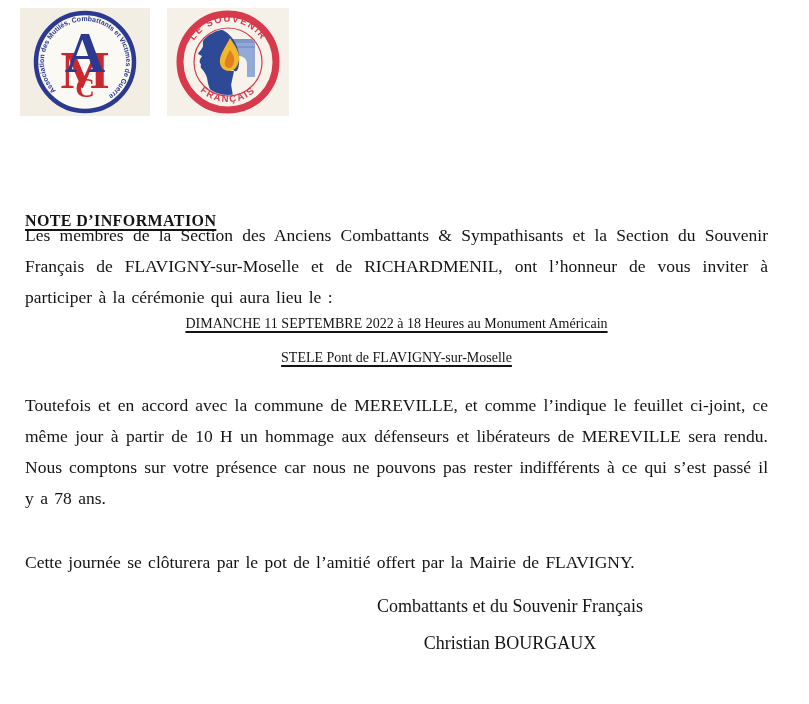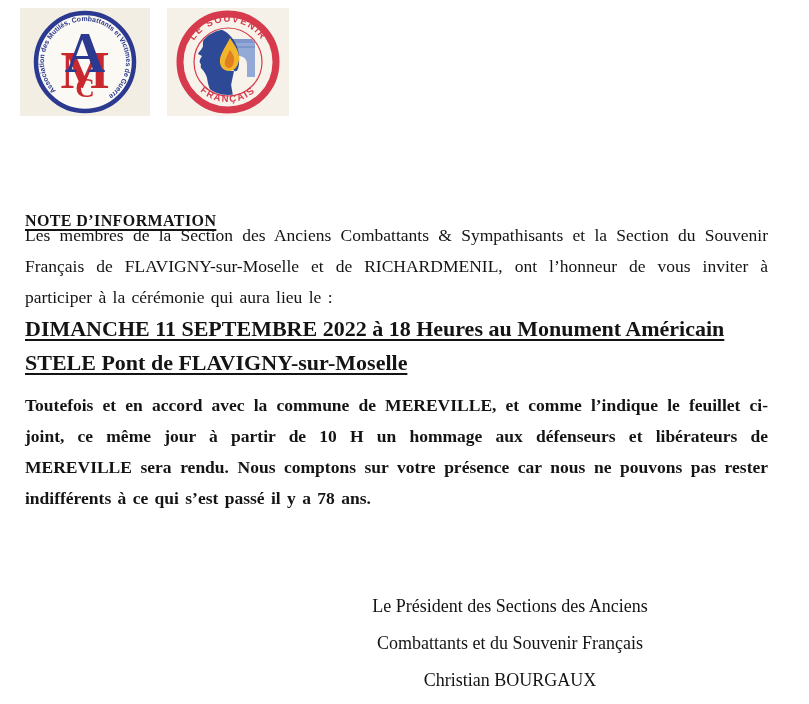--- a/index.html
+++ b/index.html
@@ -37,28 +37,29 @@
   }
   .para {
     position: absolute;
     left: 25px; width: 743px;
     font-size: 17.5px;
     line-height: 31px;
     text-align: justify;
     word-spacing: 2px;
   }
   .p1 { top: 220px; }
-  .p2 { top: 390px; font-weight: bold; }
+  .p2 { top: 390px; }
   .p3 { top: 509px; text-align: left; }
   .p4 { top: 547px; text-align: left; }
   .event-line {
     position: absolute;
     left: 25px; width: 743px;
-    font-size: 22px;
-    font-weight: bold;
+    text-align: center;
+    font-size: 14px;
+    font-weight: normal;
   }
   .event-1 { top: 316px; }
   .event-2 { top: 350px; }
   .signature {
     position: absolute;
     left: 300px; top: 588px; width: 420px;
     text-align: center;
     font-size: 18px;
     line-height: 37px;
   }
@@ -130,20 +131,20 @@
   <div class="event-line event-1">
     <span>DIMANCHE 11 SEPTEMBRE 2022 à 18 Heures au Monument Américain</span>
   </div>
   <div class="event-line event-2">
     <span>STELE Pont de FLAVIGNY-sur-Moselle</span>
   </div>
 
   <div class="para p2">Toutefois et en accord avec la commune de MEREVILLE, et comme l’indique le feuillet ci-joint, ce même jour à partir de 10 H un hommage aux défenseurs et libérateurs de MEREVILLE sera rendu. Nous comptons sur votre présence car nous ne pouvons pas rester indifférents à ce qui s’est passé il y a 78 ans.</div>
 
 
+  <div class="para p4">Cette journée se clôturera par le pot de l’amitié offert par la Mairie de FLAVIGNY.</div>
 
   <div class="signature">
-    <div>Le Président des Sections des Anciens</div>
     <div>Combattants et du Souvenir Français</div>
     <div>Christian BOURGAUX</div>
   </div>
 
 </div>
 
 </body></html>

